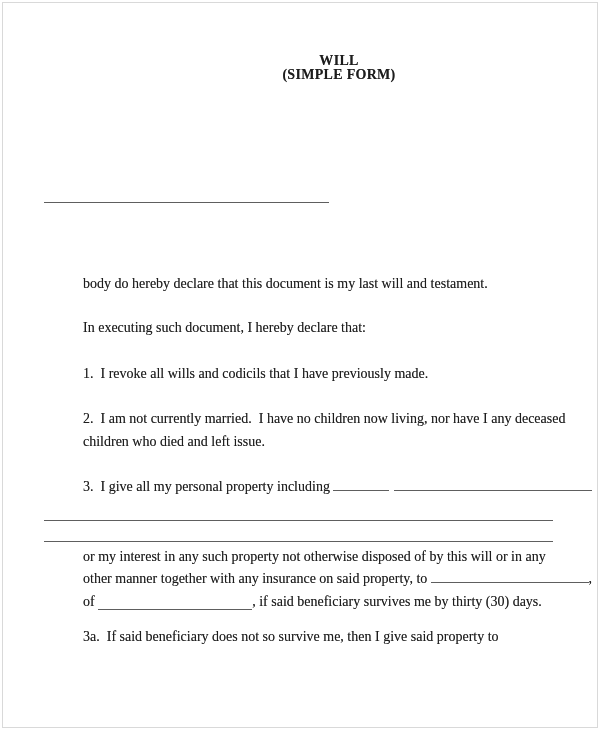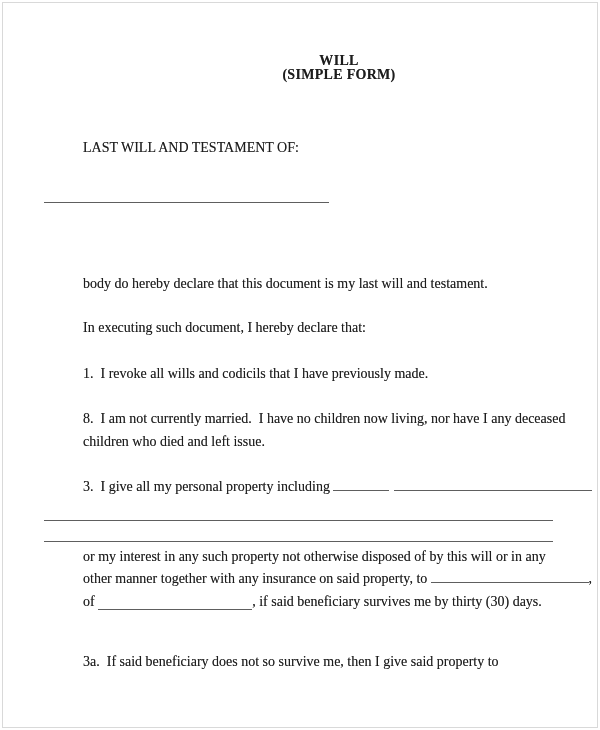--- a/index.html
+++ b/index.html
@@ -69,39 +69,38 @@
 </style>
 </head>
 <body>
 
 <div class="page">
   <div class="page-border"></div>
 
   <div class="line center" style="top:50px">WILL</div>
   <div class="line center" style="top:64px">(SIMPLE FORM)</div>
 
-  <div class="line" style="top:137px">LAST WILL AND TESTAMENT OF:</div>
 
   <div class="hl" style="top:194px; left:44px; width:285px"></div>
 
   <div class="line" style="top:273px">body do hereby declare that this document is my last will and testament.</div>
 
   <div class="line" style="top:317px">In executing such document, I hereby declare that:</div>
 
   <div class="line" style="top:363px">1.  I revoke all wills and codicils that I have previously made.</div>
 
-  <div class="line" style="top:408px">8.  I am not currently married.  I have no children now living, nor have I any deceased</div>
+  <div class="line" style="top:408px">2.  I am not currently married.  I have no children now living, nor have I any deceased</div>
   <div class="line" style="top:431px">children who died and left issue.</div>
 
   <div class="line flexline" style="top:476px"><span class="txt">3.  I give all my personal property including </span><span class="bl" style="width:56px"></span><span class="bl grow gap"></span></div>
 
   <div class="hl" style="top:512px; left:44px; width:509px"></div>
   <div class="hl" style="top:533px; left:44px; width:509px"></div>
 
   <div class="line" style="top:546px">or my interest in any such property not otherwise disposed of by this will or in any</div>
 
   <div class="line flexline" style="top:568px"><span class="txt">other manner together with any insurance on said property, to </span><span class="bl grow"></span><span class="txt">,</span></div>
 
   <div class="line" style="top:591px"><span class="txt">of </span><span class="bl" style="width:154px"></span><span class="txt">, if said beneficiary survives me by thirty (30) days.</span></div>
 
-  <div class="line" style="top:651px">3a.  If said beneficiary does not so survive me, then I give said property to</div>
+  <div class="line" style="top:626px">3a.  If said beneficiary does not so survive me, then I give said property to</div>
 
 </div>
 
 </body></html>

